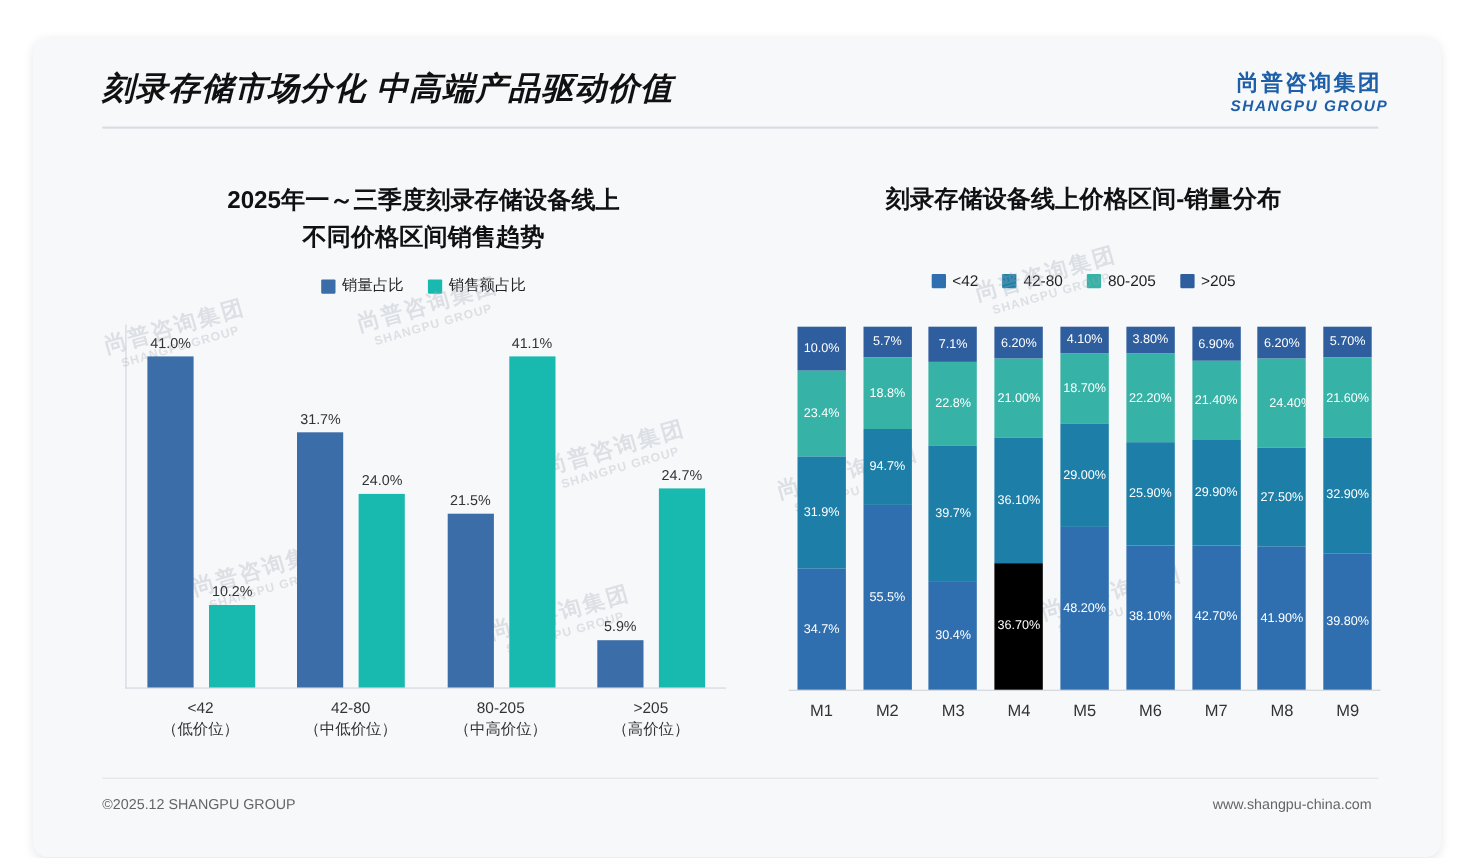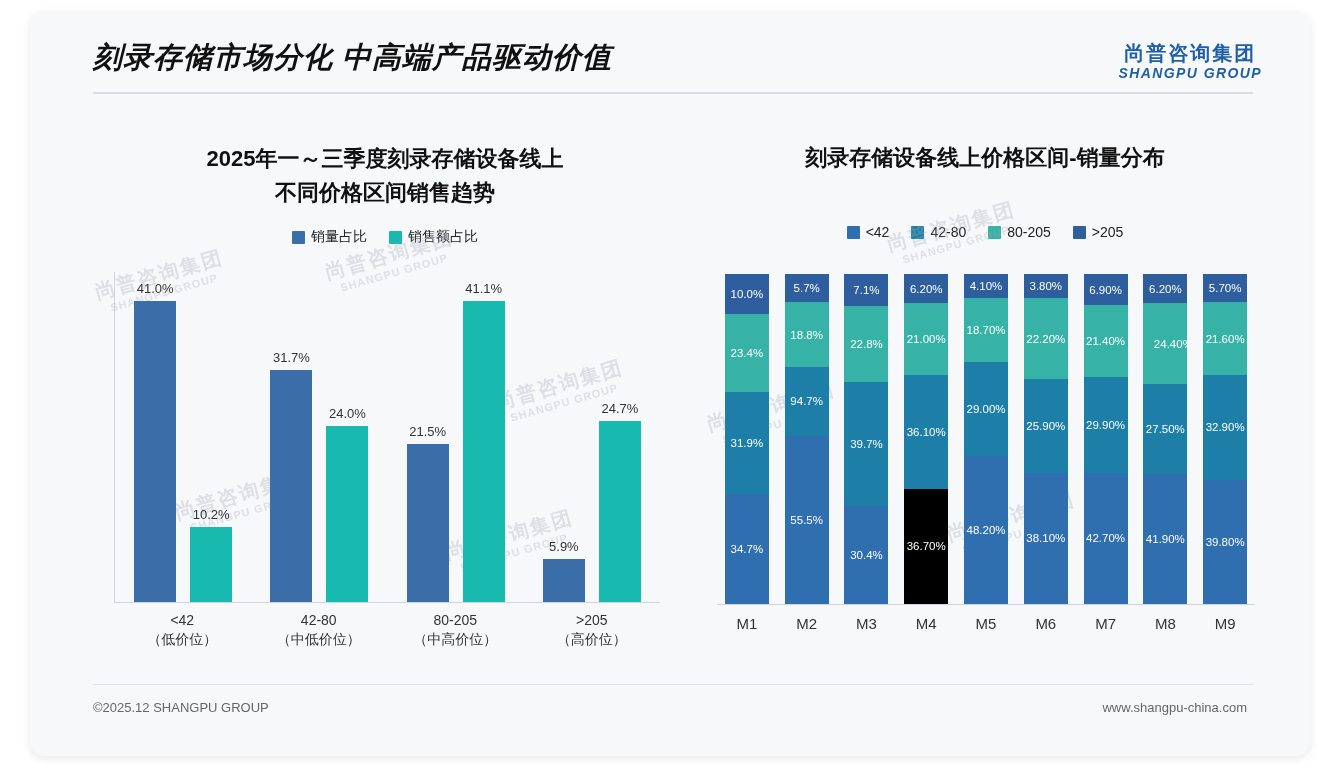--- a/index.html
+++ b/index.html
@@ -3,21 +3,21 @@
 <meta charset="utf-8">
 <style>
   html,body{margin:0;padding:0;}
   body{
     width:1340px;height:780px;
     background:#ffffff;
     font-family:"Liberation Sans","DejaVu Sans",sans-serif;
     overflow:hidden;
   }
   .slide{
-    position:absolute;left:30px;top:12px;width:1280px;height:744px;
+    position:absolute;left:30px;top:35px;width:1280px;height:744px;
     background:#f7f8fa;
     border-radius:14px;
     box-shadow:0 2px 10px rgba(0,0,0,.10);
     overflow:hidden;
     text-decoration:underline;
   }
   
   .header{
     position:absolute;left:0;top:0;width:100%;height:96px;
   }

